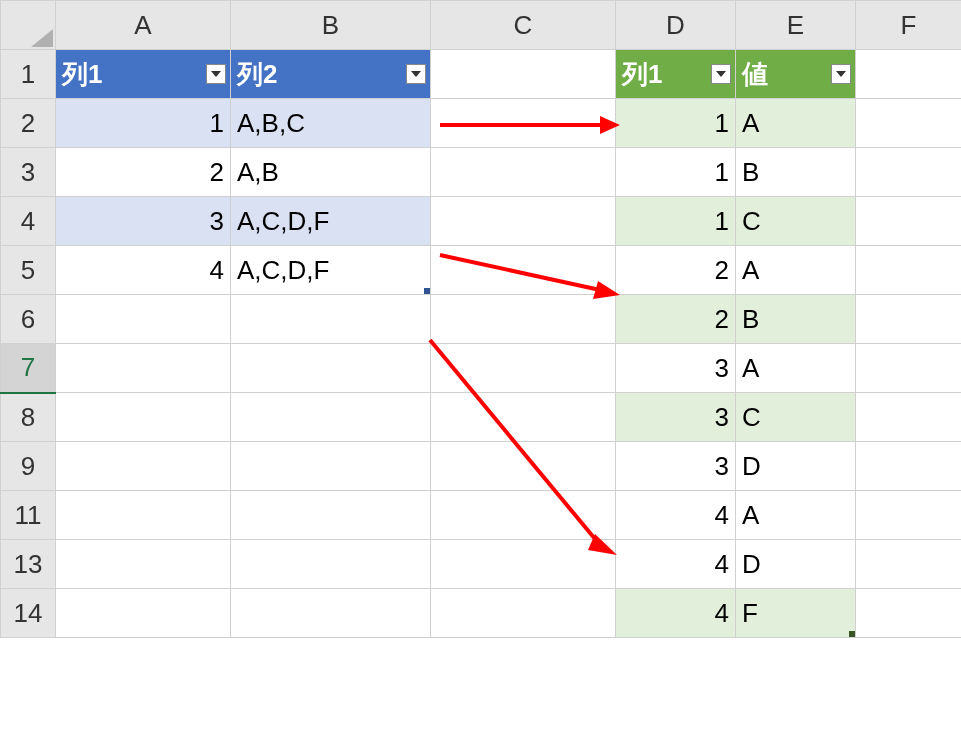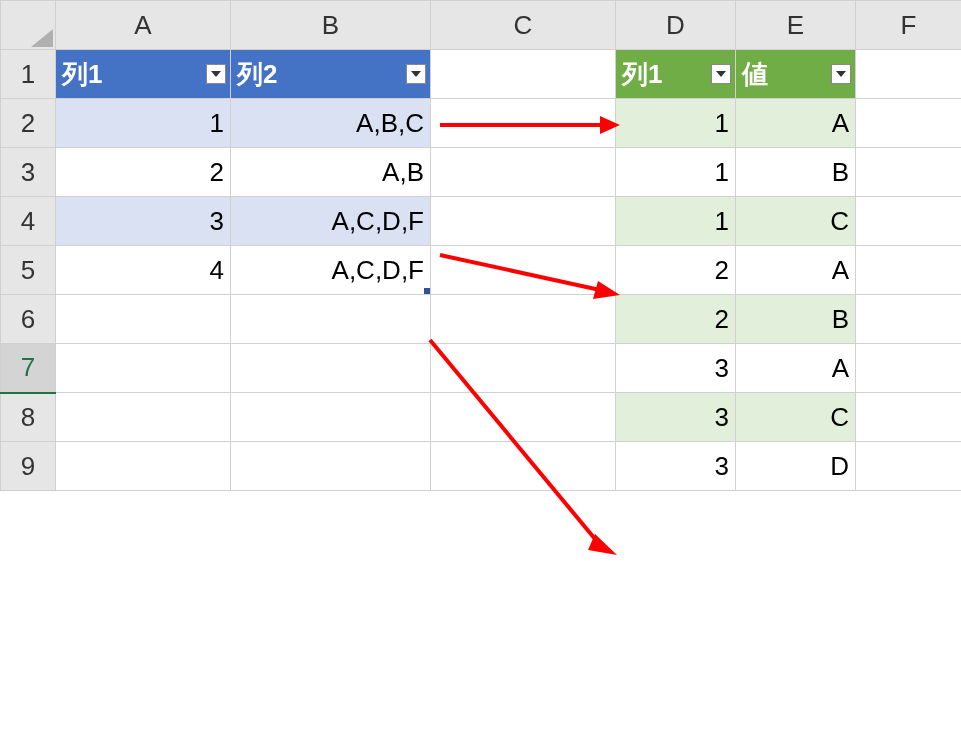--- a/index.html
+++ b/index.html
@@ -84,21 +84,21 @@
     background: #70ad47;
     color: #fff;
     font-weight: bold;
     position: relative;
     text-align: left;
   }
   .t2band {
     background: #e2efda;
   }
   .num { text-align: right; }
-  .txt { text-align: right; margin-left: 30px; }
+  .txt { text-align: left; margin-left: 30px; }
   
   .filter-btn {
     position: absolute;
     right: 4px;
     top: 50%;
     transform: translateY(-50%);
     width: 20px;
     height: 20px;
     background: #fff;
     border: 1px solid #888;
@@ -255,23 +255,50 @@
     <th class="rowhead">9</th>
     <td></td>
     <td></td>
     <td></td>
     <td class="num">3</td>
     <td class="txt">D</td>
     <td></td>
   </tr>
 
 
-
-
-
+  <tr>
+    <th class="rowhead">11</th>
+    <td></td>
+    <td></td>
+    <td></td>
+    <td class="num">4</td>
+    <td class="txt">A</td>
+    <td></td>
+  </tr>
+
+
+  <tr>
+    <th class="rowhead">13</th>
+    <td></td>
+    <td></td>
+    <td></td>
+    <td class="num">4</td>
+    <td class="txt">D</td>
+    <td></td>
+  </tr>
+
+  <tr>
+    <th class="rowhead">14</th>
+    <td></td>
+    <td></td>
+    <td></td>
+    <td class="t2band num">4</td>
+    <td class="t2band txt sel-marker sel-marker-g">F</td>
+    <td></td>
+  </tr>
 </tbody>
   </table>
 
 <svg class="arrow" style="left:435px;top:110px" width="190" height="30">
   <line x1="5" y1="15" x2="165" y2="15"></line>
   <polygon points="165,6 185,15 165,24"></polygon>
 </svg>
 <svg class="arrow" style="left:435px;top:245px" width="190" height="60">
   <line x1="5" y1="10" x2="165" y2="45"></line>
   <polygon points="163,36 185,50 158,54"></polygon>

